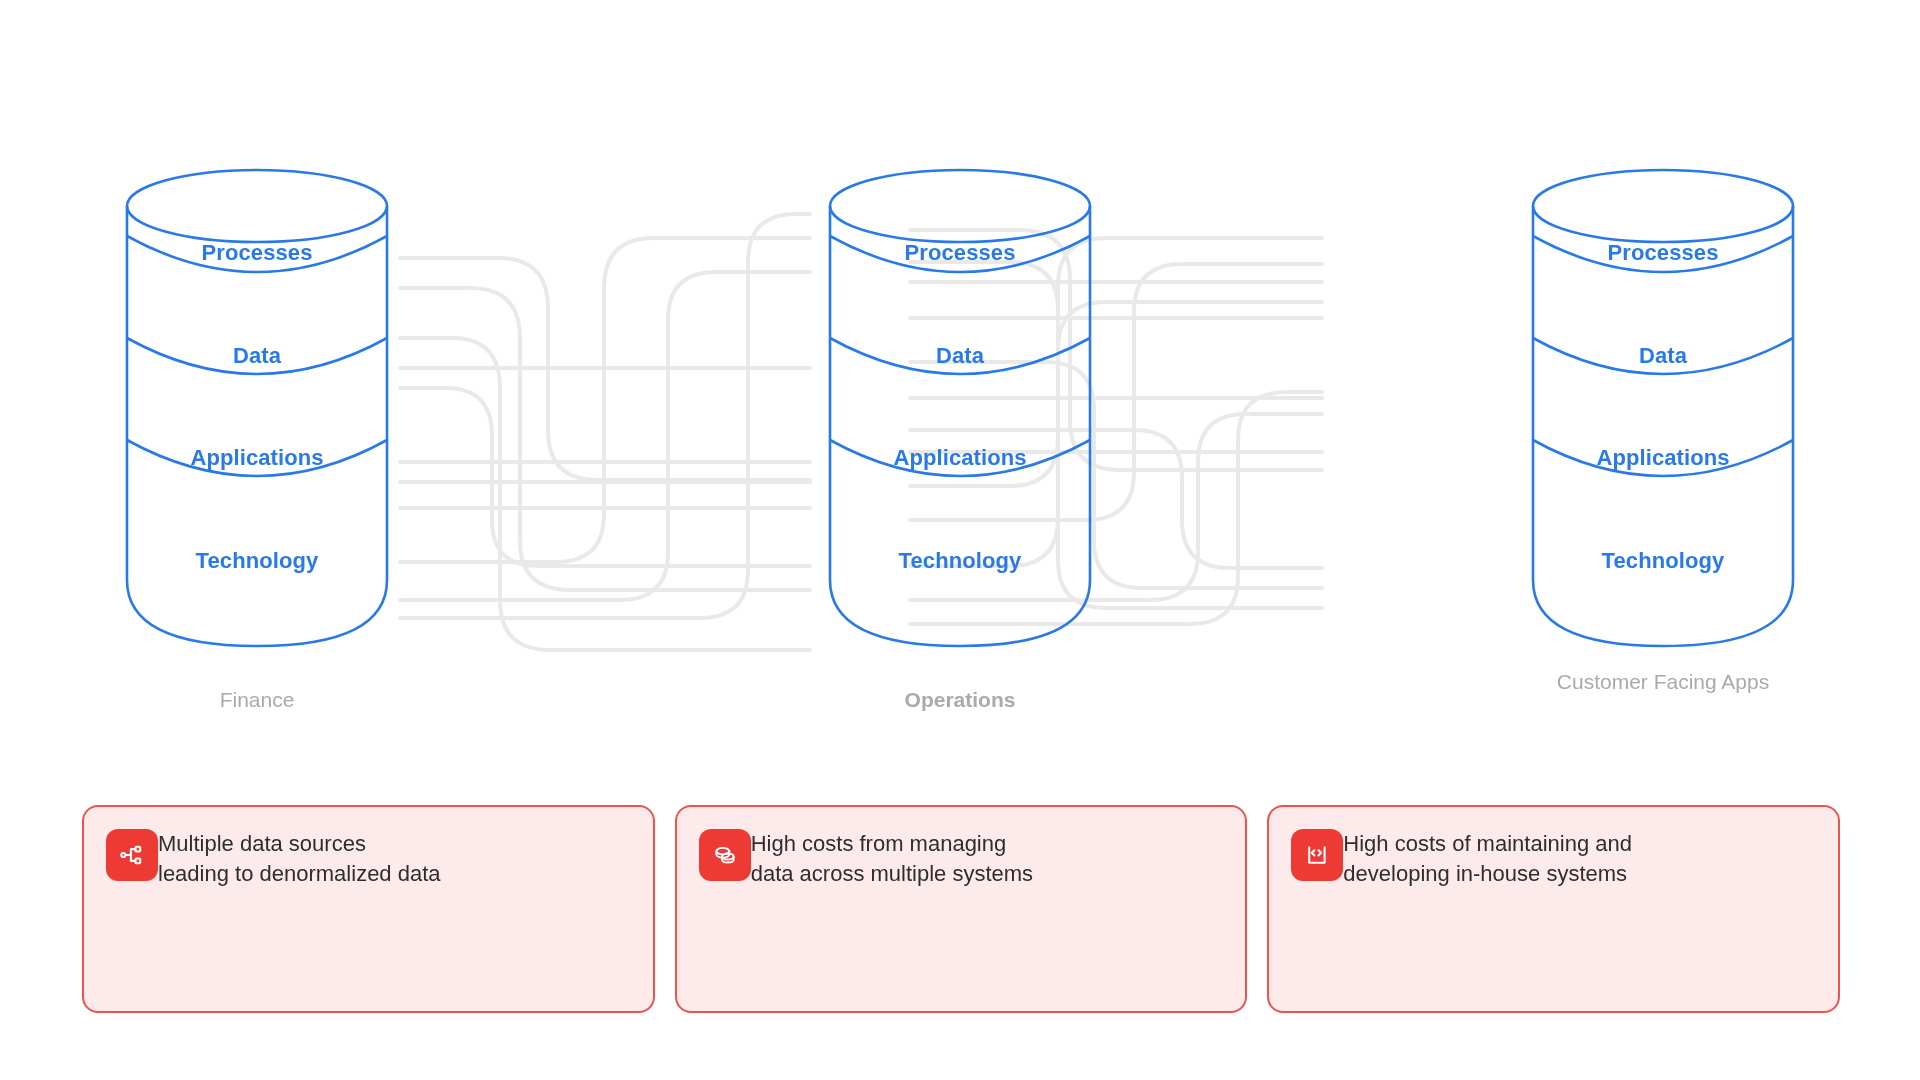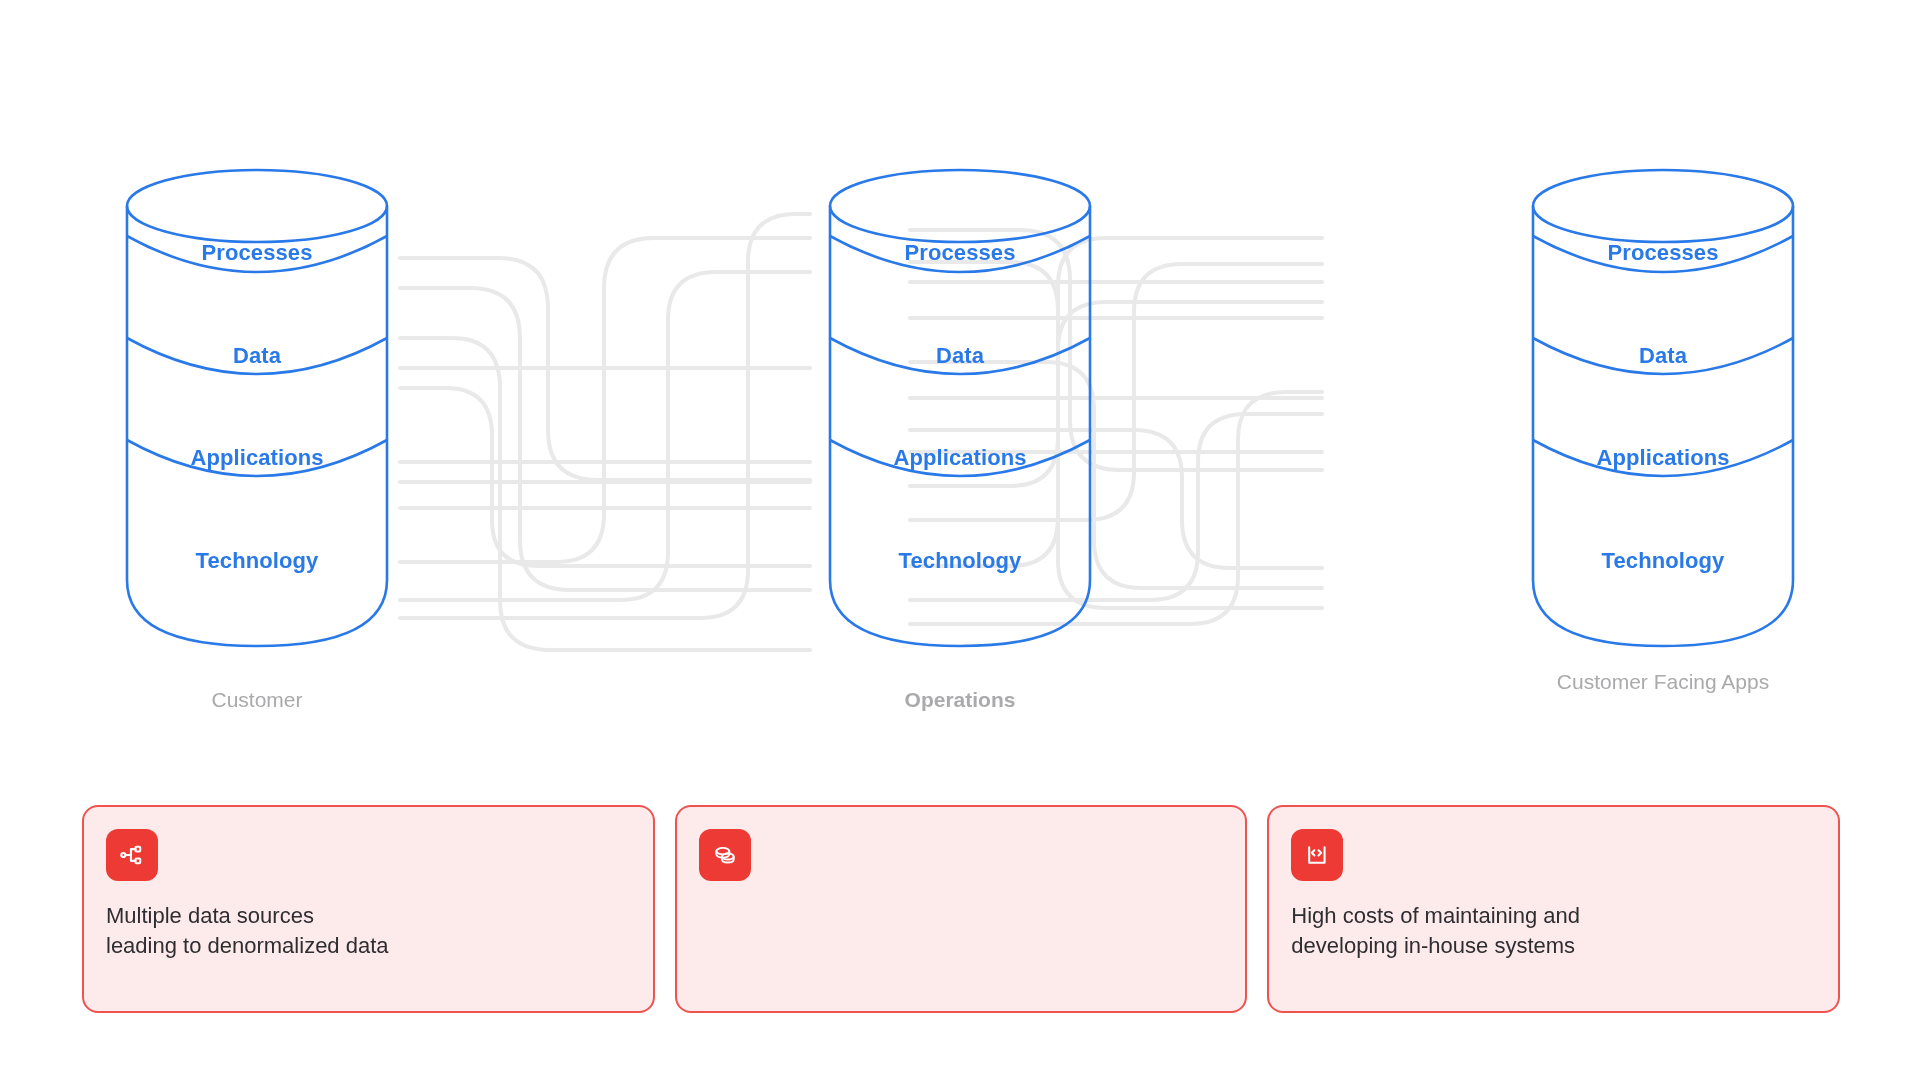--- a/index.html
+++ b/index.html
@@ -99,21 +99,21 @@
     display: flex;
     gap: 20px;
   }
   .card {
     flex: 1 1 0;
     background: #fdeaea;
     border: 2px solid #ef5350;
     border-radius: 16px;
     padding: 22px 22px 20px 22px;
     display: flex;
-    flex-direction: column;
+    flex-direction: row;
     align-items: flex-start;
   }
   .card-icon {
     width: 52px;
     height: 52px;
     border-radius: 12px;
     background: #ee3a34;
     display: flex;
     align-items: center;
     justify-content: center;
@@ -180,21 +180,21 @@
         <path d="M31,170 Q161,242 291,170"></path>
         <path d="M31,272 Q161,344 291,272"></path>
       </g>
     </svg>
     <div class="silo-layers">
       <div class="layer-label l0" style="top:72px;">Processes</div>
       <div class="layer-label l1" style="top:175px;">Data</div>
       <div class="layer-label l2" style="top:277px;">Applications</div>
       <div class="layer-label l3" style="top:380px;">Technology</div>
     </div>
-    <div class="silo-caption" style="top:520px;">Customer</div>
+    <div class="silo-caption" style="top:520px;">Finance</div>
   </div>
 
   <div class="silo" style="left:799px;">
     <svg class="silo-svg" viewBox="0 0 322 482">
       <g fill="none" stroke="#2979e8" stroke-width="2.6">
         <ellipse cx="161" cy="38" rx="130" ry="36"></ellipse>
         <path d="M31,38 V412"></path>
         <path d="M291,38 V412"></path>
         <path d="M31,412 Q31,478 161,478 Q291,478 291,412"></path>
         <path d="M31,68 Q161,140 291,68"></path>
@@ -252,20 +252,22 @@
 
     <div class="card">
       <div class="card-icon">
         <svg width="26" height="26" viewBox="0 0 24 24" fill="none" stroke="#ffffff" stroke-width="1.8" stroke-linecap="round" stroke-linejoin="round">
           <ellipse cx="10" cy="8.4" rx="6" ry="3"></ellipse>
           <path d="M4,8.4 V11.4 C4,13.1 6.7,14.4 10,14.4 C13.3,14.4 16,13.1 16,11.4 V8.4"></path>
           <ellipse cx="14.6" cy="13.4" rx="5.4" ry="2.8"></ellipse>
           <path d="M9.2,13.4 V16.2 C9.2,17.8 11.6,19 14.6,19 C17.6,19 20,17.8 20,16.2 V13.4"></path>
         </svg>
       </div>
+      <div class="card-text">High costs from managing
+data across multiple systems</div>
     </div>
 
     <div class="card">
       <div class="card-icon">
         <svg width="26" height="26" viewBox="0 0 24 24" fill="none" stroke="#ffffff" stroke-width="1.9" stroke-linecap="round" stroke-linejoin="round">
           <path d="M19,4.8 V19.2 H4.8 V4.8"></path>
           <path d="M9.6,7.6 L7.2,10 L9.6,12.4"></path>
           <path d="M13.4,7.6 L15.8,10 L13.4,12.4"></path>
         </svg>
       </div>

